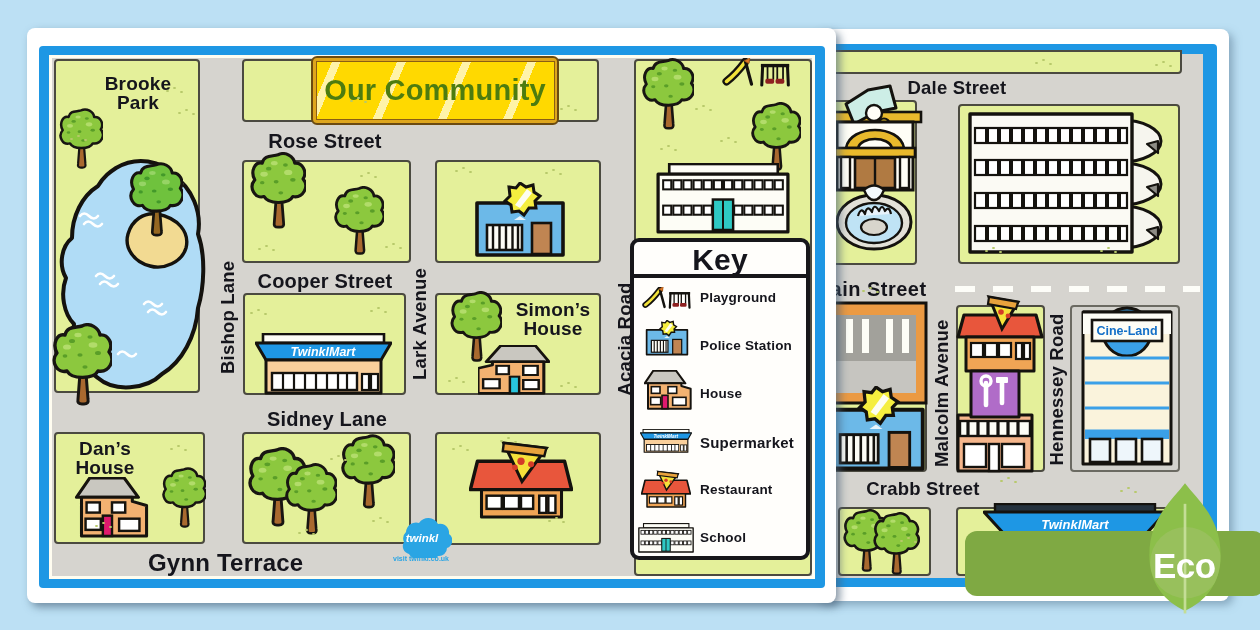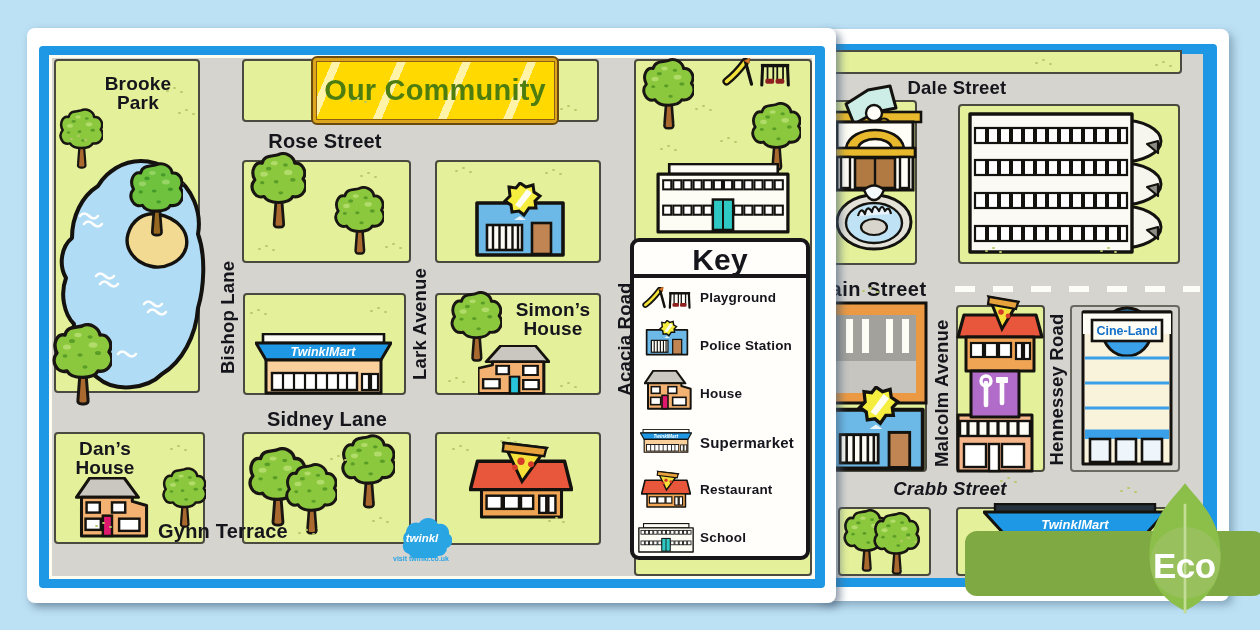--- a/index.html
+++ b/index.html
@@ -171,21 +171,21 @@
   <div class="blkg" style="left:1070px;top:305px;width:110px;height:167px;"></div>
   <div class="blk" style="left:838px;top:507px;width:93px;height:69px;"></div>
   <div class="blk" style="left:956px;top:507px;width:224px;height:69px;"></div>
 
   <div class="lbl" style="left:882px;top:77px;width:150px;font-size:18.5px;">Dale Street</div>
   <div class="lbl" style="left:800px;top:278px;width:140px;font-size:20px;letter-spacing:0.5px;">Main Street</div>
   <div class="abs" style="left:955px;top:286px;width:245px;height:6px;
      background:repeating-linear-gradient(90deg,#fdfdf8 0 20px,rgba(0,0,0,0) 20px 38px);"></div>
   <div class="vlbl" style="left:869px;top:383px;width:146px;">Malcolm Avenue</div>
   <div class="vlbl" style="left:985px;top:383px;width:143px;">Hennessey Road</div>
-  <div class="lbl" style="left:880px;top:478px;width:140px;font-size:18.5px;font-style:italic;">Crabb Street</div>
+  <div class="lbl" style="left:853px;top:478px;width:140px;font-size:18.5px;">Crabb Street</div>
 
   <svg class="abs" style="left:828px;top:68px;" width="96" height="196" viewBox="0 0 96 196">
     <rect x="1" y="44" width="92" height="10" fill="#e8b92c" stroke="#14120e" stroke-width="2.6"></rect>
     <path d="M18,36 L40,22 L62,18 L68,40 L48,44 L26,56 Z" fill="#cdeee6" stroke="#14120e" stroke-width="3" stroke-linejoin="round"></path>
     <circle cx="46" cy="45" r="8" fill="#fffef8" stroke="#14120e" stroke-width="2.4"></circle>
     <circle cx="56" cy="56" r="5.5" fill="#f0c829" stroke="#14120e" stroke-width="2.2"></circle>
     <rect x="9" y="54" width="76" height="68" fill="#fffef6" stroke="#14120e" stroke-width="3"></rect>
     <path d="M18,80 C22,56 72,56 76,80 L64,80 C61,68 33,68 30,80 Z" fill="#e8b92c" stroke="#14120e" stroke-width="2.6" stroke-linejoin="round"></path>
     <rect x="7" y="80" width="80" height="9" fill="#e8b92c" stroke="#14120e" stroke-width="2.6"></rect>
     <rect x="13" y="89" width="9" height="31" fill="#fffef6" stroke="#14120e" stroke-width="2.4"></rect>
@@ -318,22 +318,23 @@
   <div class="blk" style="left:634px;top:59px;width:178px;height:517px;"></div>
   <div class="blk" style="left:242px;top:160px;width:169px;height:103px;"></div>
   <div class="blk" style="left:435px;top:160px;width:166px;height:103px;"></div>
   <div class="blk" style="left:243px;top:293px;width:163px;height:102px;"></div>
   <div class="blk" style="left:435px;top:293px;width:166px;height:102px;"></div>
   <div class="blk" style="left:54px;top:432px;width:151px;height:112px;"></div>
   <div class="blk" style="left:242px;top:432px;width:169px;height:112px;"></div>
   <div class="blk" style="left:435px;top:432px;width:166px;height:113px;"></div>
 
   <div class="lbl" style="left:250px;top:130px;width:150px;font-size:20px;">Rose Street</div>
+  <div class="lbl" style="left:245px;top:270px;width:160px;font-size:20px;">Cooper Street</div>
   <div class="lbl" style="left:252px;top:408px;width:150px;font-size:20px;">Sidney Lane</div>
-  <div class="lbl" style="left:148px;top:520px;width:150px;font-size:20px;">Gynn Terrace</div>
+  <div class="lbl" style="left:148px;top:549px;width:150px;font-size:24px;">Gynn Terrace</div>
   <div class="vlbl" style="left:172px;top:307px;width:112px;">Bishop Lane</div>
   <div class="vlbl" style="left:362px;top:313px;width:116px;">Lark Avenue</div>
   <div class="vlbl" style="left:545px;top:328px;width:160px;">Acacia Road</div>
 
   <div class="lbl" style="left:93px;top:74px;width:90px;line-height:19px;">Brooke<br>Park</div>
   <div class="lbl" style="left:60px;top:439px;width:90px;line-height:19px;">Dan’s<br>House</div>
   <div class="lbl" style="left:500px;top:300px;width:106px;line-height:19px;">Simon’s<br>House</div>
 
   <div class="abs" style="left:311px;top:56px;width:248px;height:69px;background:#dea61d;
       border:2.5px solid #6b4a10;border-radius:6px;box-sizing:border-box;">

